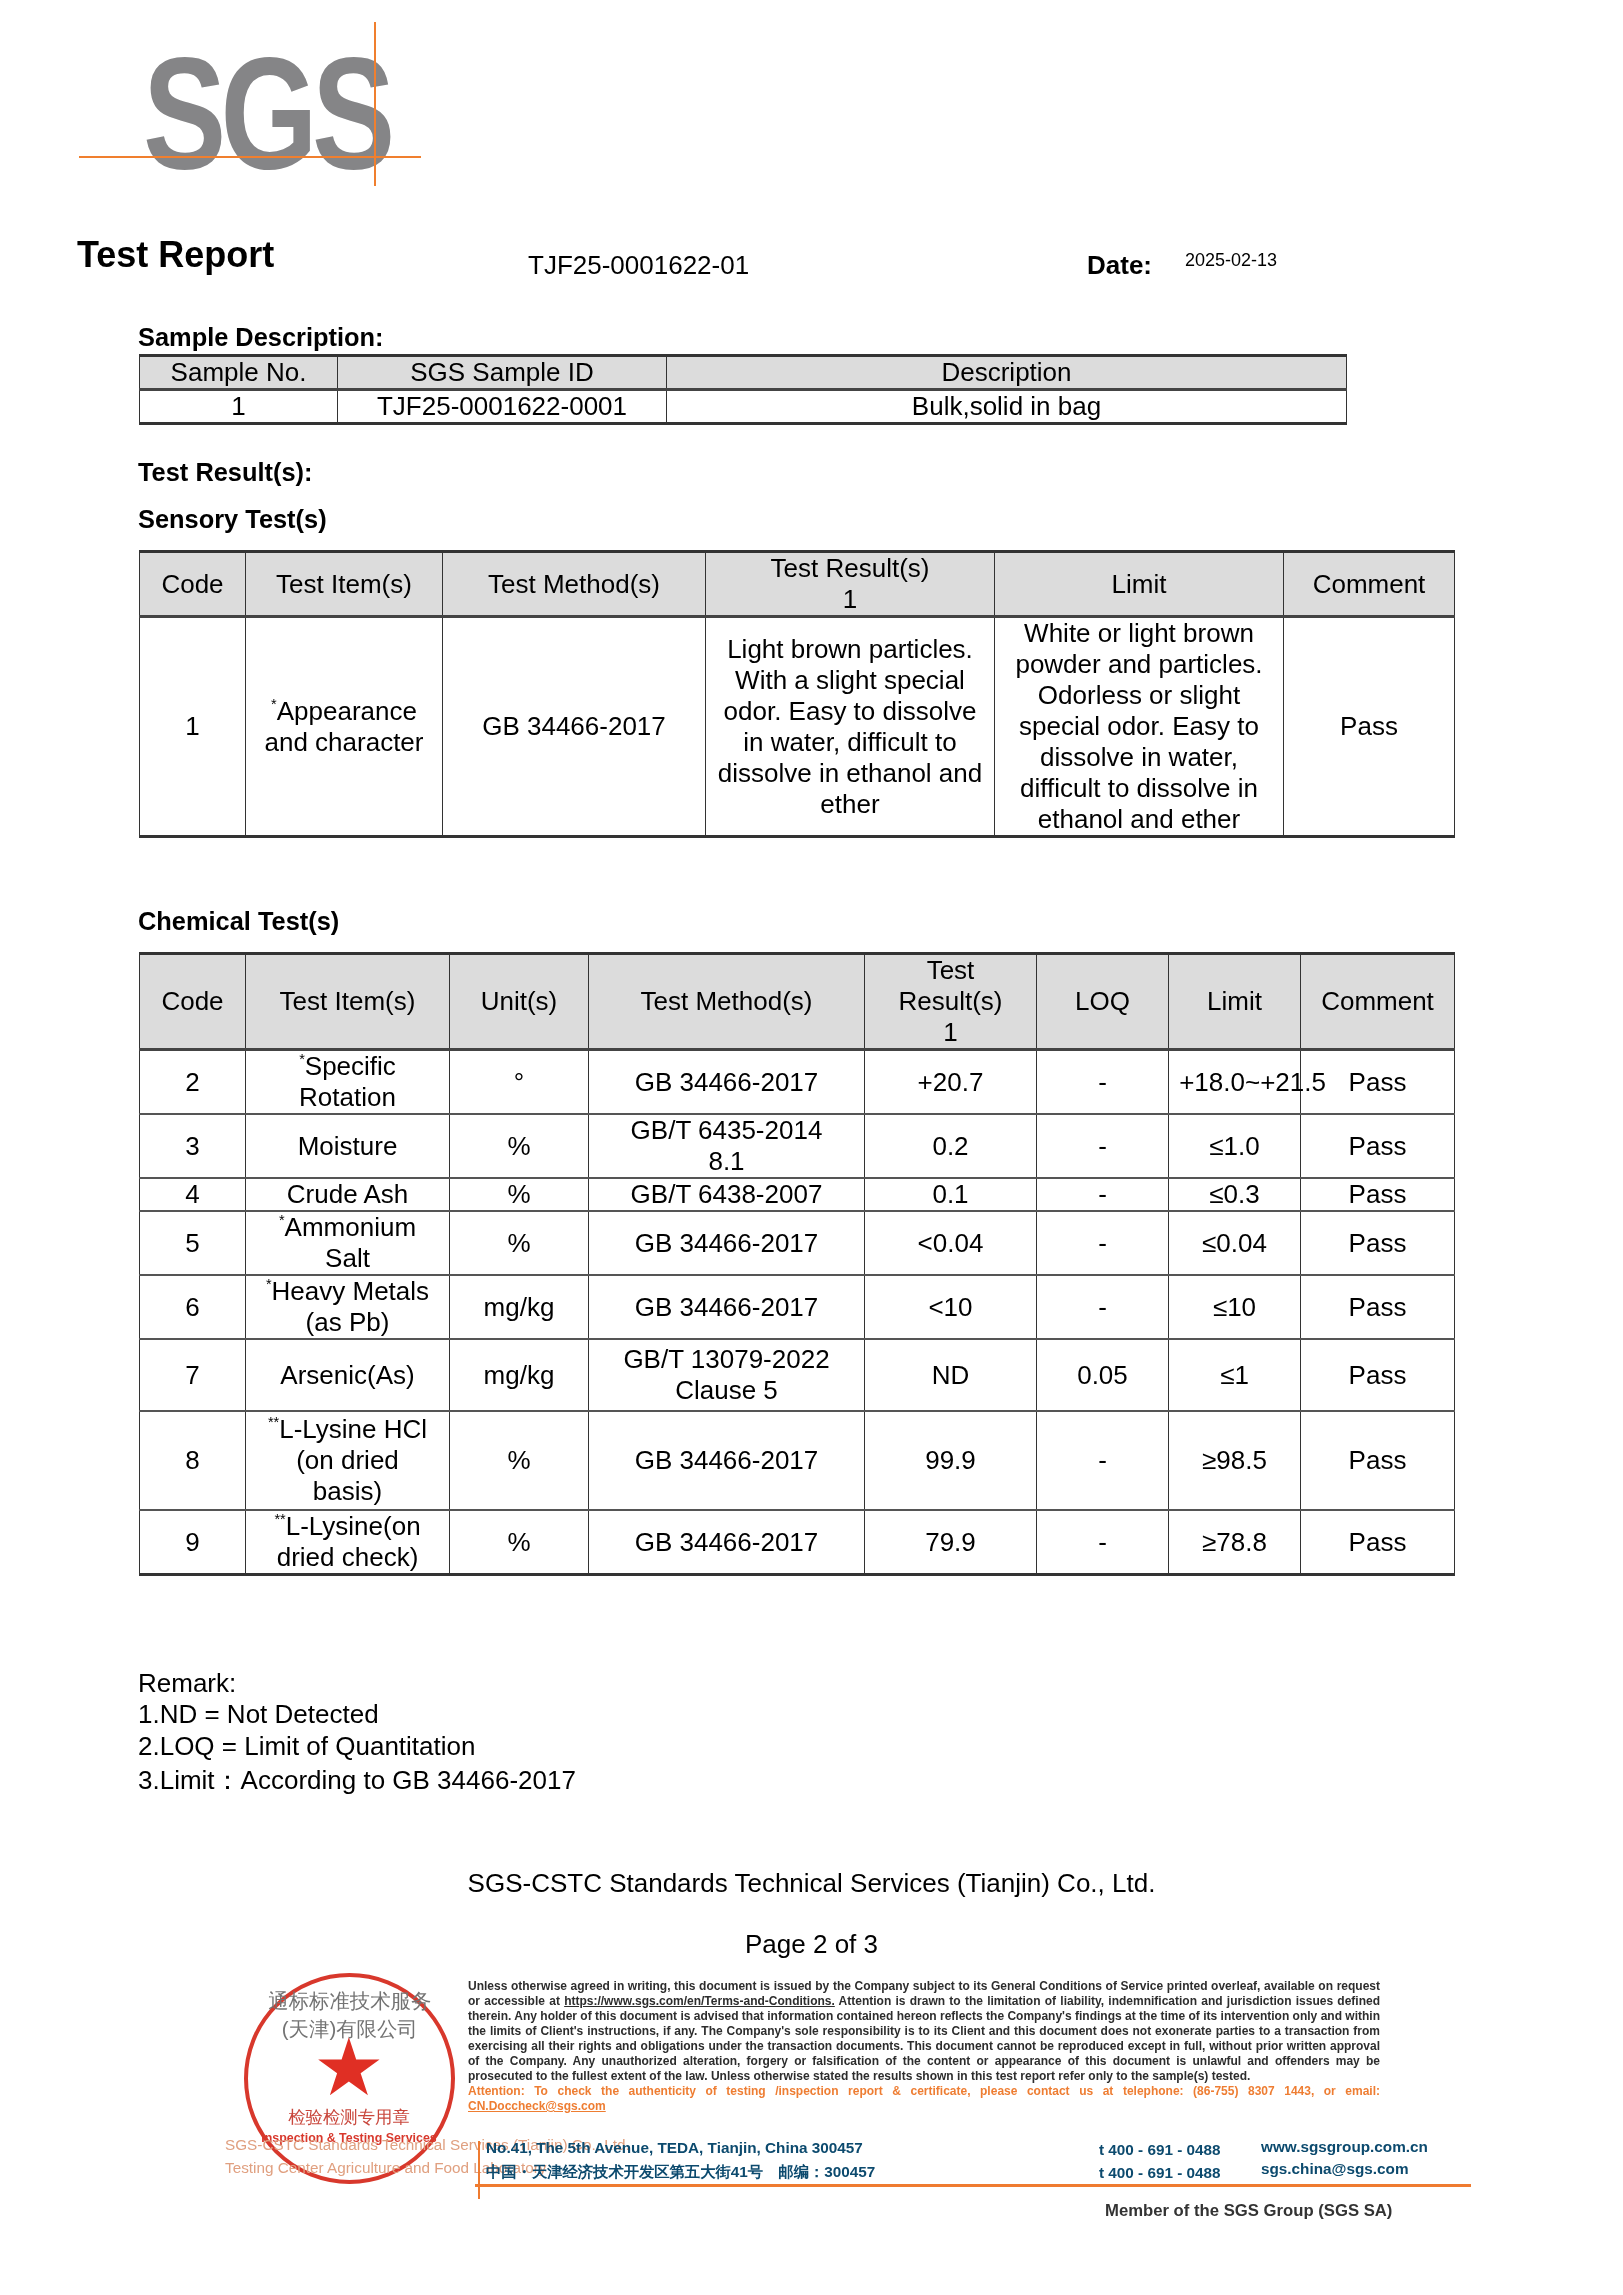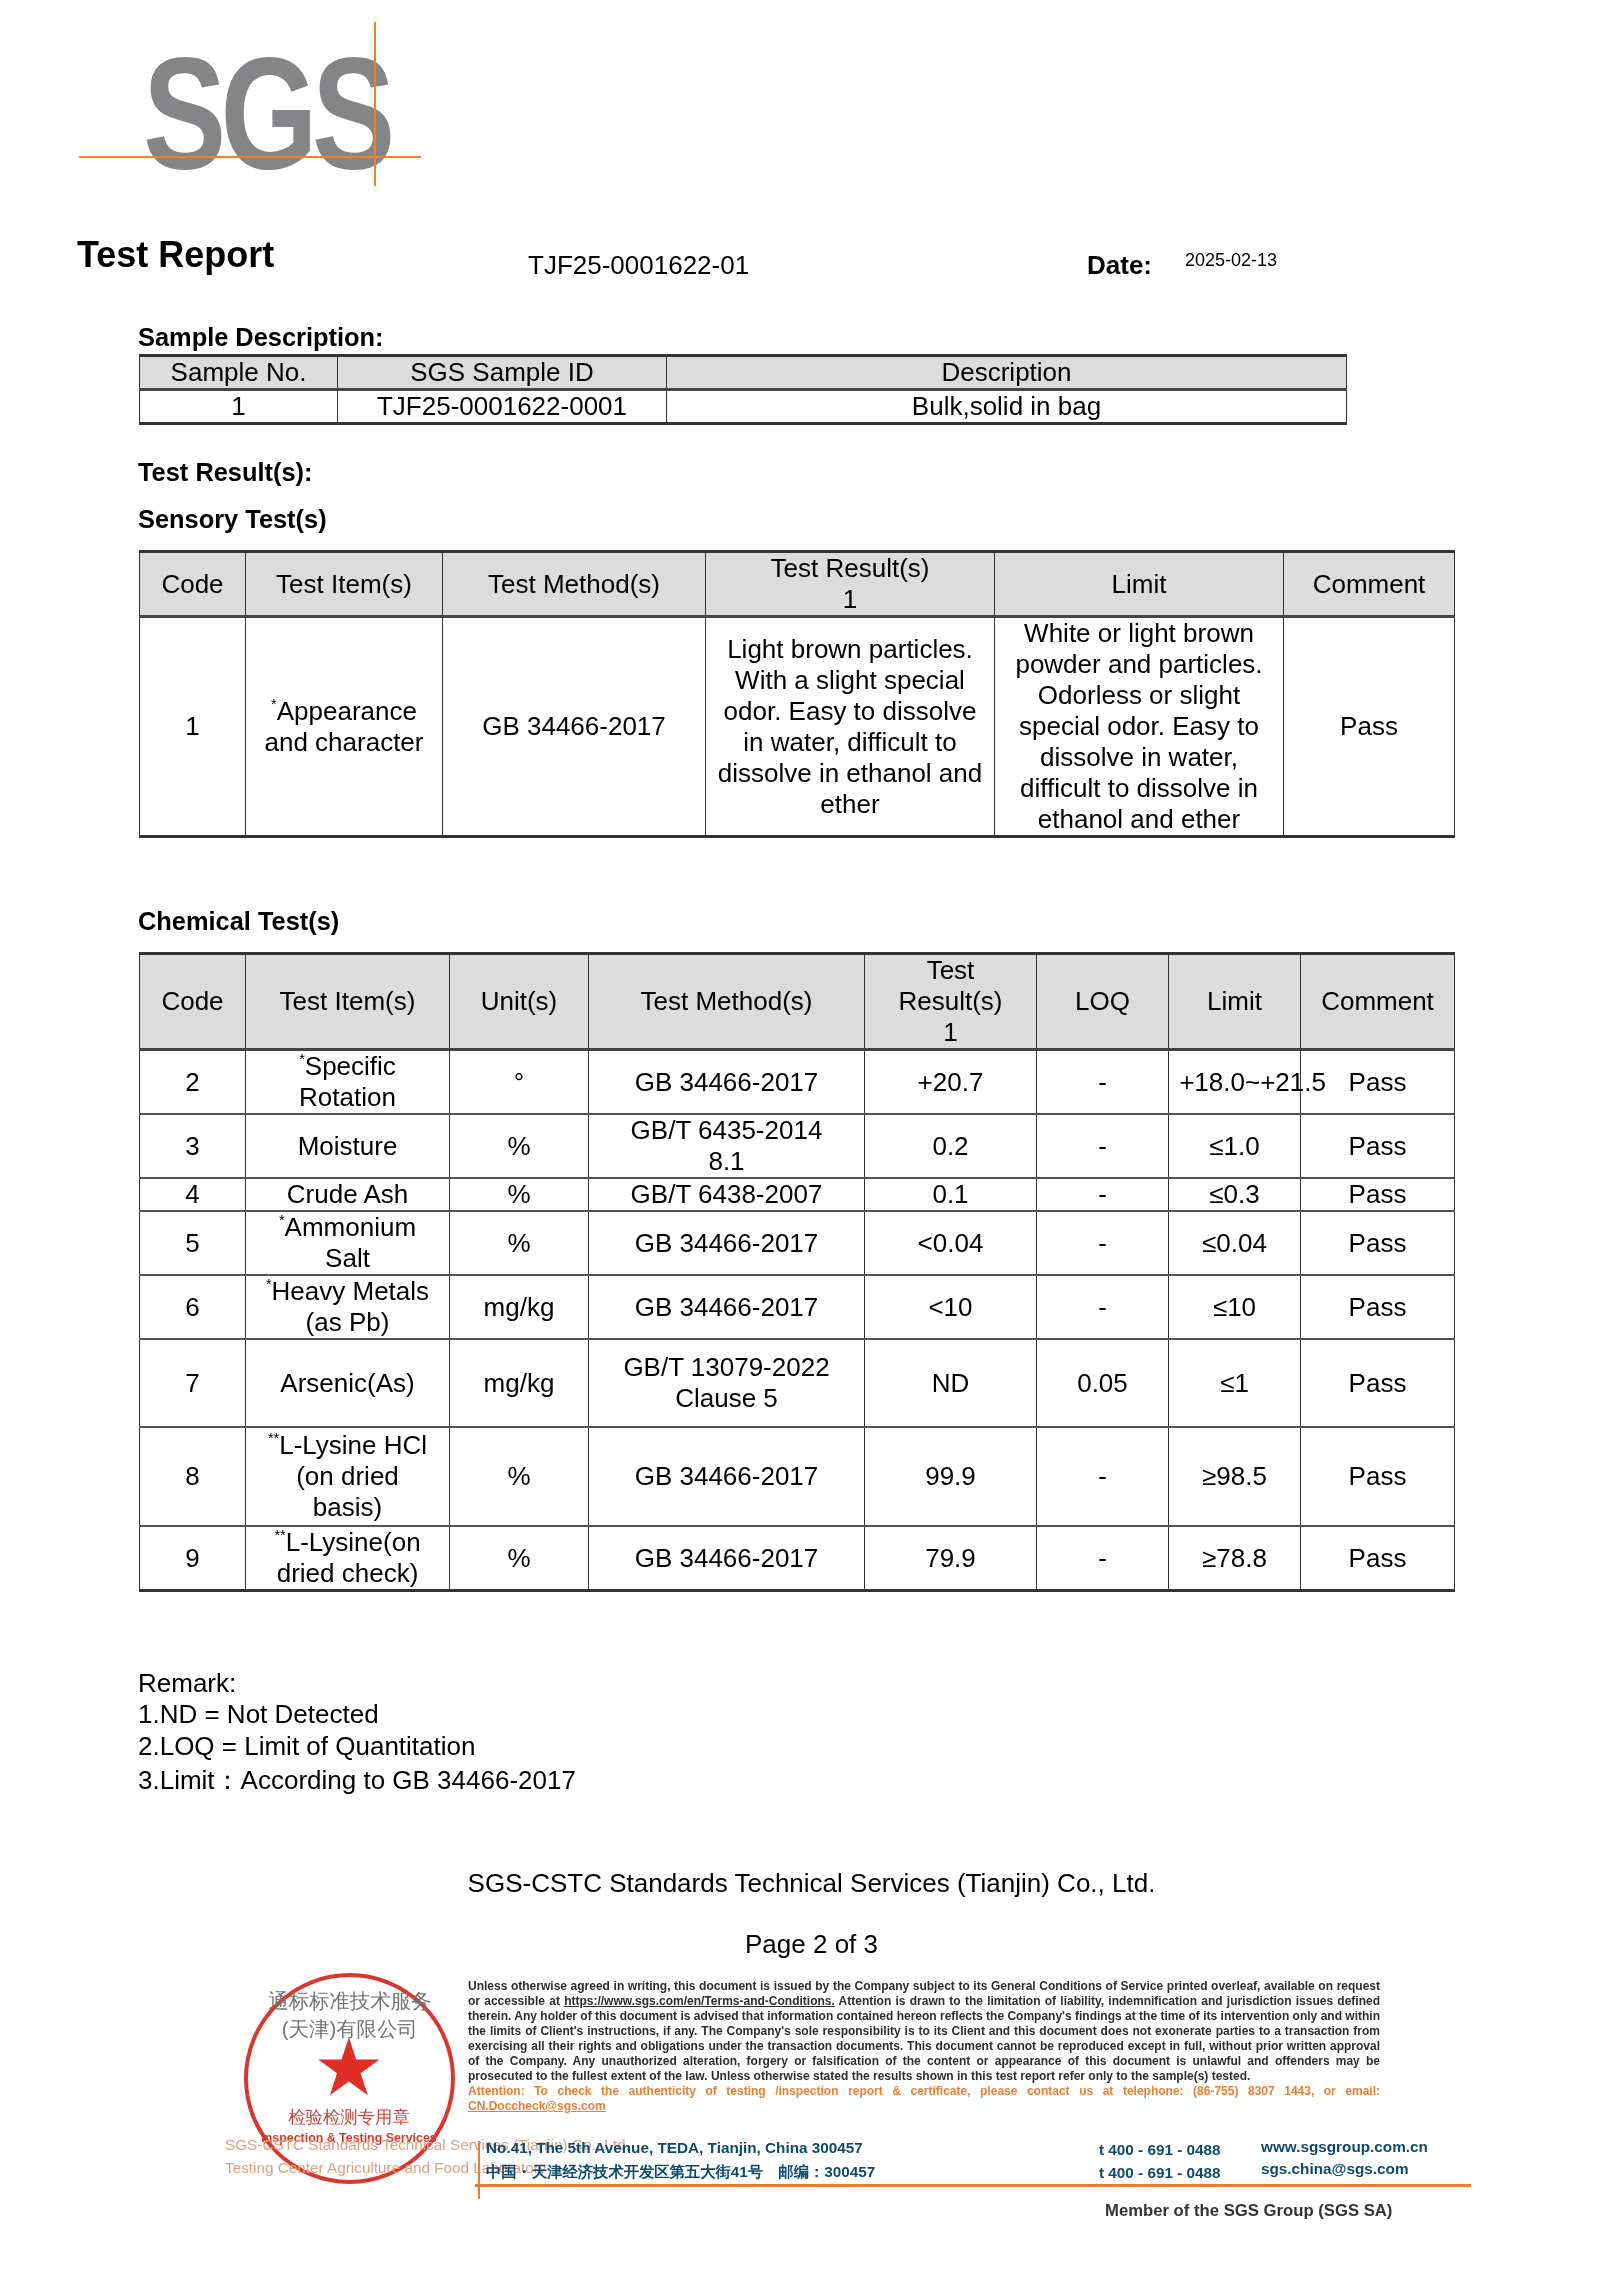--- a/index.html
+++ b/index.html
@@ -194,21 +194,21 @@
         <td style="padding: 0px 22px;">GB 34466-2017</td>
         <td>&lt;10</td>
         <td>-</td>
         <td style="padding: 0px 10.2px;">≤10</td>
         <td>Pass</td>
       </tr>
       <tr style="height: 64px;">
         <td>7</td>
         <td style="padding: 0px 13px;"><sup></sup><span>Arsenic(As)</span></td>
         <td>mg/kg</td>
-        <td style="padding: 12px 22px; text-align: center;">GB/T 13079-2022 Clause 5</td>
+        <td style="padding: 4px 22px; text-align: center;">GB/T 13079-2022 Clause 5</td>
         <td>ND</td>
         <td>0.05</td>
         <td style="padding: 0px 10.2px;">≤1</td>
         <td>Pass</td>
       </tr>
       <tr style="height: 99px;">
         <td>8</td>
         <td style="padding: 0px 13px;"><sup>**</sup><span>L-Lysine HCl (on dried basis)</span></td>
         <td>%</td>
         <td style="padding: 0px 22px;">GB 34466-2017</td>

